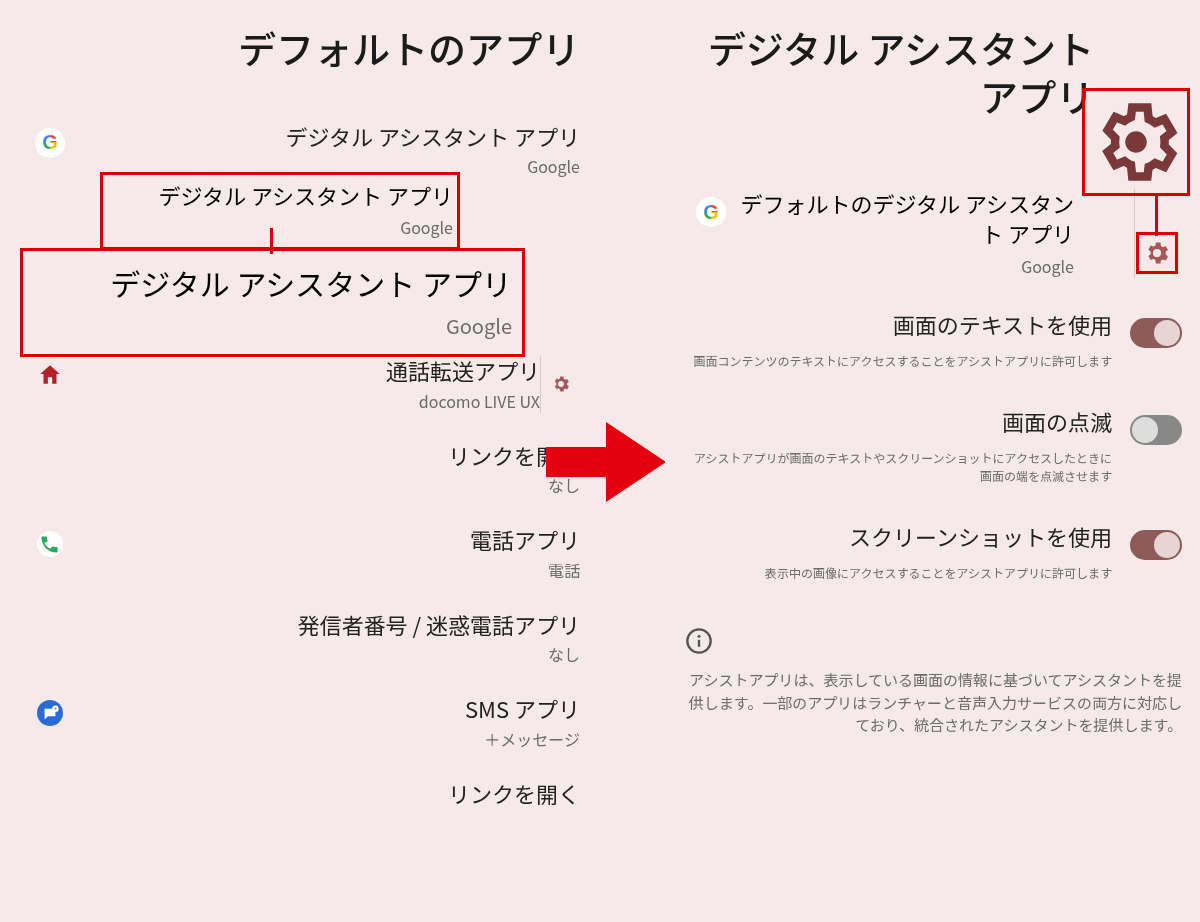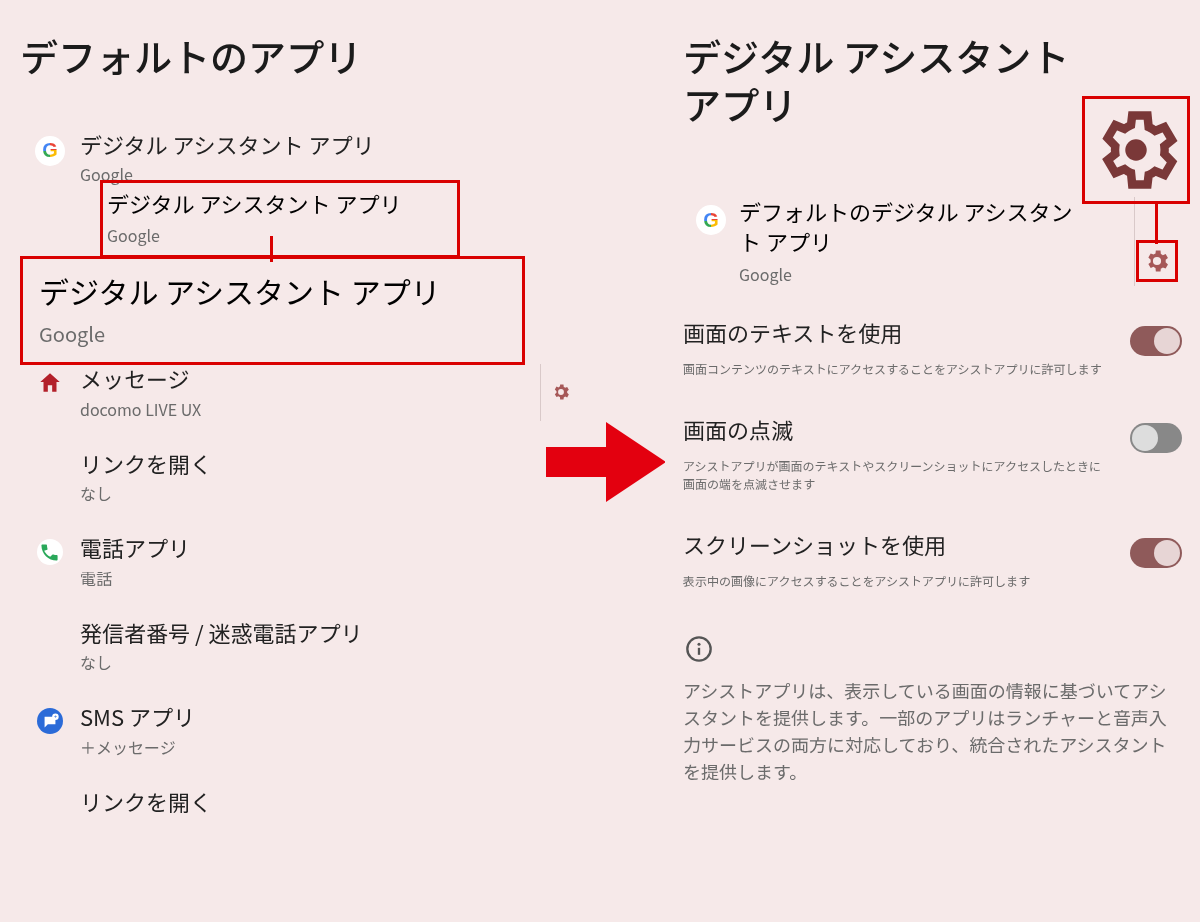--- a/index.html
+++ b/index.html
@@ -6,23 +6,24 @@
 body {
   font-family: "Hiragino Sans", "Noto Sans JP", sans-serif;
   background: #f6e9e9;
   width: 1200px;
   height: 922px;
   position: relative;
   overflow: hidden;
 }
 .panel {
   position: absolute;
-  top: 8px;
+  top: 0;
   bottom: 0;
   background: #f6e9e9;
+  text-align: right;
 }
 .panel-left { left: 0; width: 590px; padding: 24px 10px 0 20px; }
 .panel-right { right: 0; width: 535px; padding: 24px 18px 0 18px; }
 
 .title { font-size: 38px; font-weight: 500; color: #1b1b1b; margin-bottom: 40px; line-height: 1.25; }
 .title-right { padding-right: 88px; }
 
 .row { display: flex; align-items: flex-start; padding: 10px 0 18px 0; position: relative; }
 .row .icon-wrap { width: 60px; display: flex; justify-content: center; padding-top: 6px; flex-shrink: 0; }
 .row .txt { flex: 1; }
@@ -63,21 +64,21 @@
 .toggle .knob { position:absolute; width:26px; height:26px; border-radius:50%; top:2px; }
 .toggle-on { background:#8f5a5a; }
 .toggle-on .knob { right:2px; background:#e7d5d5; }
 .toggle-off { background:#888; }
 .toggle-off .knob { left:2px; background:#ddd; }
 
 .r-flex { display:flex; gap:18px; align-items:flex-start; }
 .r-flex .txt { flex:1; }
 
 .info-icon { width:28px; height:28px; margin: 18px 0 14px 2px; }
-.footer-note { font-size:18px; color:#6b6b6b; line-height:1.5; }
+.footer-note { font-size:15px; color:#6b6b6b; line-height:1.5; }
 
 .r-default { display:flex; align-items:flex-start; padding:0 0 22px 0; margin-top:12px; }
 .r-default .icon-wrap { width:56px; display:flex; justify-content:center; padding-top:8px; }
 .r-default .txt { flex:1; padding-right:60px; }
 .r-default .label { font-size:22px; line-height:1.35; }
 .r-default .sub { font-size:16px; color:#6b6b6b; margin-top:6px; }
 .r-default .gear-area { width:48px; align-self:stretch; border-left:1px solid #d9c9c9; display:flex; align-items:center; justify-content:center; }
 </style>
 </head>
 <body>
@@ -110,21 +111,21 @@
 
     <div style="height:150px;"></div>
 
     <div class="row">
       <div class="icon-wrap home-icon">
         <svg viewBox="0 0 24 24">
             <path fill="#b3202a" d="M12 3l9 8h-3v9h-4v-6h-4v6H6v-9H3z"></path>
           </svg>
       </div>
       <div class="txt">
-        <div class="label">メッセージ</div>
+        <div class="label">通話転送アプリ</div>
         <div class="sub">docomo LIVE UX</div>
       </div>
       <div class="gear-small">
         <svg width="20" height="20" viewBox="0 0 24 24">
             <path fill="#a65858" d="M19.4 13a7.5 7.5 0 000-2l2-1.6-2-3.4-2.4 1a7.4 7.4 0 00-1.7-1L15 3h-4l-.3 2.5a7.4 7.4 0 00-1.7 1l-2.4-1-2 3.4L6.6 11a7.5 7.5 0 000 2l-2 1.6 2 3.4 2.4-1c.5.4 1.1.8 1.7 1L11 21h4l.3-2.5c.6-.2 1.2-.6 1.7-1l2.4 1 2-3.4zM12 15.5A3.5 3.5 0 1115.5 12 3.5 3.5 0 0112 15.5z"></path>
           </svg>
       </div>
     </div>
 
     <div class="row">

